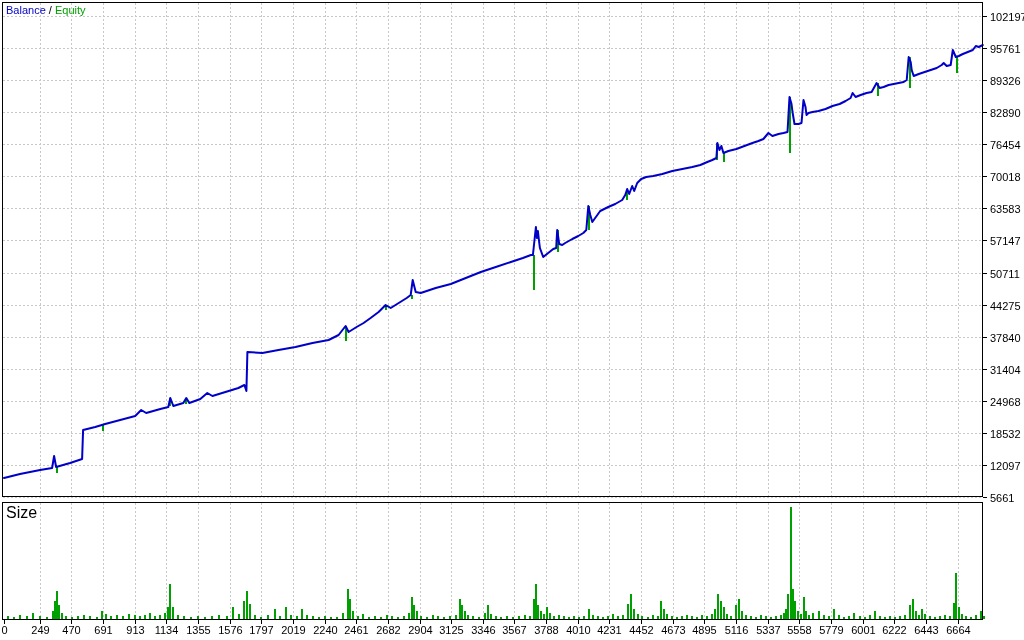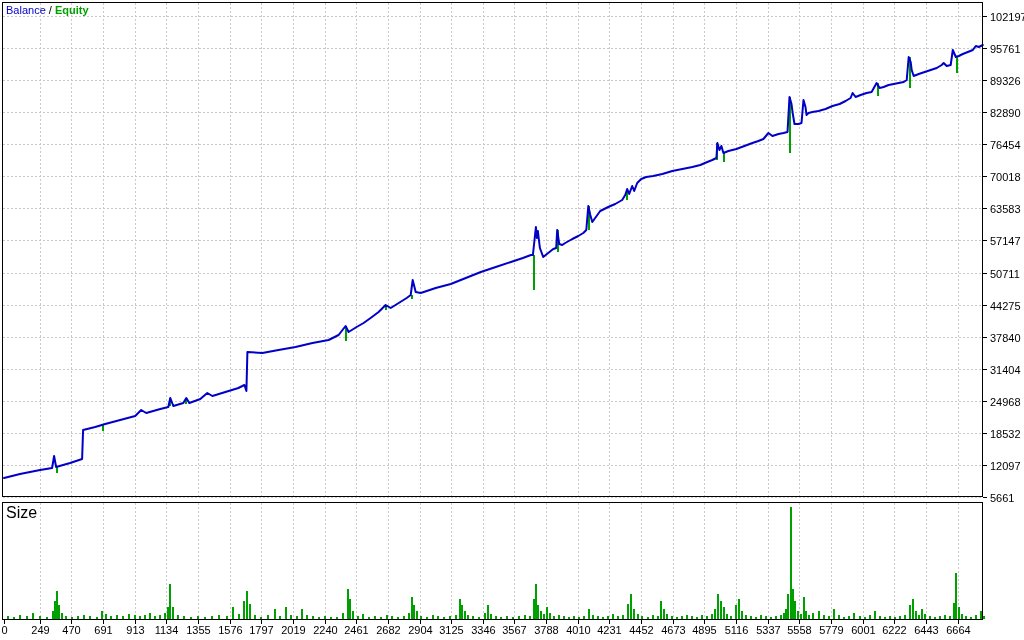--- a/index.html
+++ b/index.html
@@ -7,21 +7,21 @@
     position:relative;width:1024px;height:640px;background:#ffffff;
     font-family:"Liberation Sans",sans-serif;overflow:hidden;
   }
   .chart-svg{position:absolute;left:0;top:0;}
   .legend{
     position:absolute;left:6px;top:4px;font-size:11px;line-height:12px;
     white-space:pre;z-index:5;
   }
   .legend .bal{color:#0000C8;}
   .legend .sep{color:#000000;}
-  .legend .eq{color:#00A000;font-weight:bold;}
+  .legend .eq{color:#00A000;}
   .size-label{
     position:absolute;left:6px;top:504px;font-size:16px;color:#000;z-index:5;
   }
 </style>
 </head>
 <body>
 
 <div class="screen">
 
   <svg id="chartSvg" class="chart-svg" width="1024" height="640">

